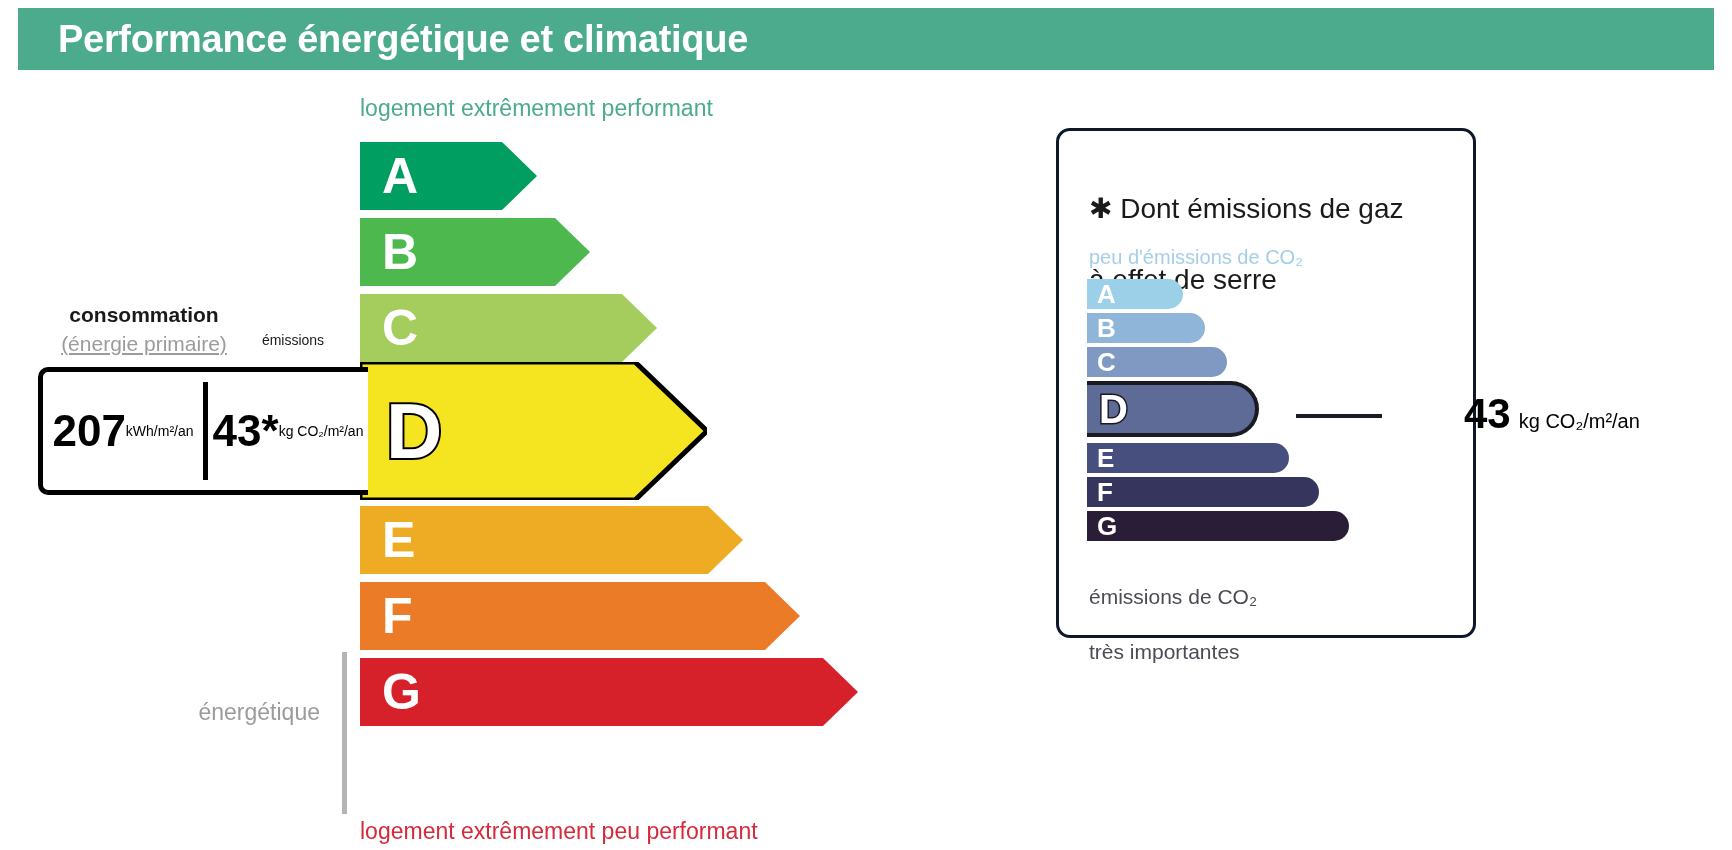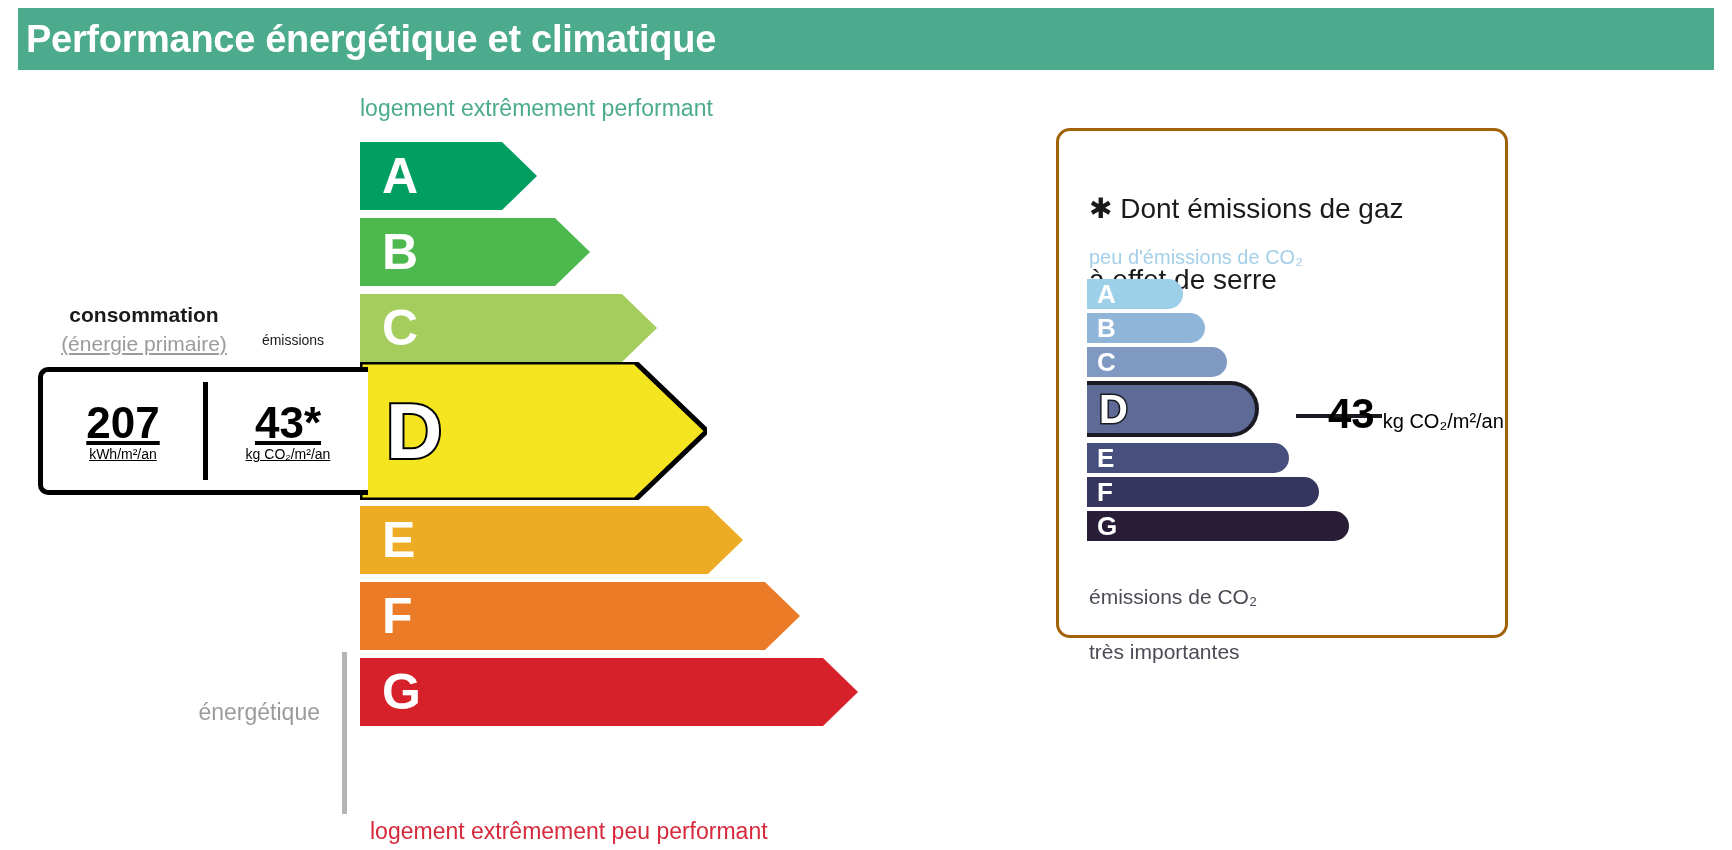--- a/index.html
+++ b/index.html
@@ -24,21 +24,21 @@
     height: 62px;
     background: #4bab8c;
     display: flex;
     align-items: center;
   }
   #header-title {
     color: #ffffff;
     font-size: 38px;
     font-weight: bold;
     letter-spacing: -0.3px;
-    padding-left: 8px;
+    padding-left: 40px;
     font-family: "Liberation Sans", sans-serif;
   }
 
   
   #energy-panel {
     position: absolute;
     left: 0;
     top: 70px;
     width: 1030px;
     height: 780px;
@@ -52,21 +52,20 @@
     color: #4bab8c;
     white-space: nowrap;
   }
   #bottom-caption {
     position: absolute;
     left: 360px;
     top: 748px;
     font-size: 23px;
     color: #d6293b;
     white-space: nowrap;
-    margin-left: 10px;
   }
 
   
   #label-consommation {
     position: absolute;
     left: 46px;
     top: 233px;
     width: 196px;
     text-align: center;
     font-size: 21px;
@@ -105,24 +104,23 @@
     border-right: none;
     border-radius: 10px 0 0 10px;
     background: #ffffff;
     box-sizing: border-box;
     display: flex;
     z-index: 5;
   }
   .value-cell {
     flex: 1 1 0;
     display: flex;
-    flex-direction: column;
+    flex-direction: row;
     align-items: center;
     justify-content: center;
-    text-decoration: underline;
   }
   #value-divider {
     width: 5px;
     background: #000000;
     margin: 10px 0;
   }
   .value-number {
     font-size: 44px;
     font-weight: bold;
     color: #000000;
@@ -186,23 +184,23 @@
     font-size: 23px;
     color: #9b9b9b;
     line-height: 1.3;
   }
 
   
   #co2-panel {
     position: absolute;
     left: 1056px;
     top: 128px;
-    width: 452px;
+    width: 420px;
     height: 510px;
-    border: 3px solid #a16207;
+    border: 3px solid #0f172a;
     border-radius: 14px;
     background: #ffffff;
     box-sizing: border-box;
   }
   #co2-title {
     position: absolute;
     left: 30px;
     top: 24px;
     font-size: 28px;
     color: #1a1a1a;
@@ -259,21 +257,21 @@
   #co2-callout-line {
     position: absolute;
     left: 1296px;
     top: 414px;
     width: 86px;
     height: 4px;
     background: #1a1a22;
   }
   #co2-callout-value {
     position: absolute;
-    left: 1328px;
+    left: 1464px;
     top: 390px;
     display: flex;
     align-items: baseline;
     white-space: nowrap;
     justify-content: flex-end;
   }
   #co2-callout-number {
     font-size: 42px;
     font-weight: bold;
     color: #000000;

